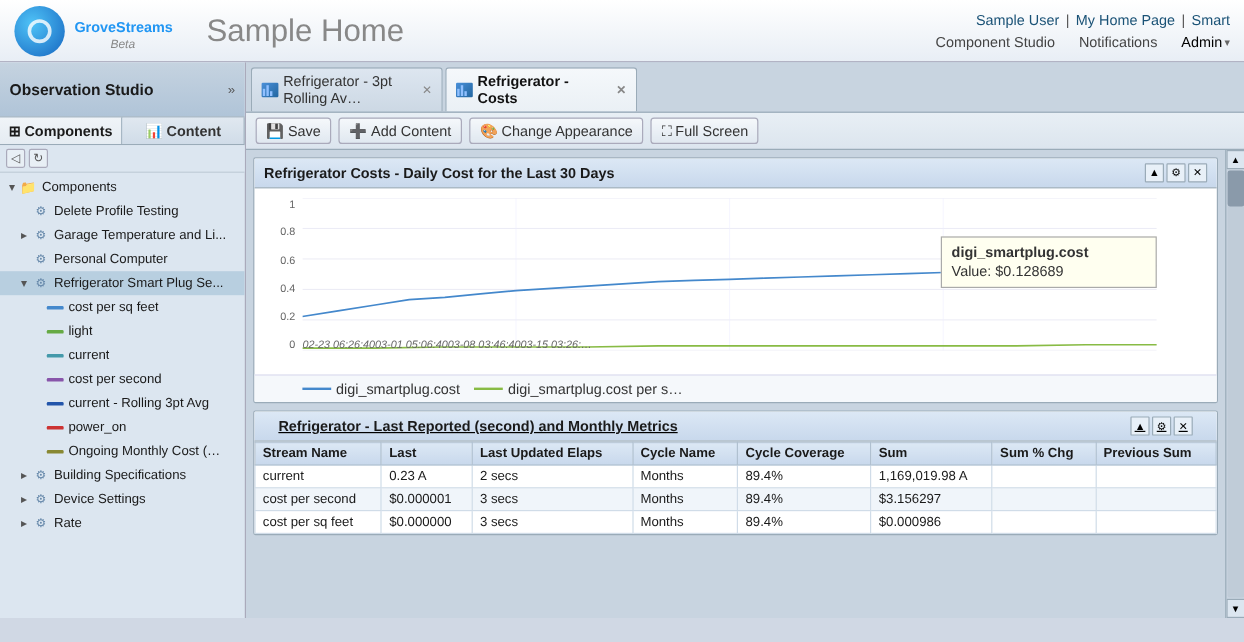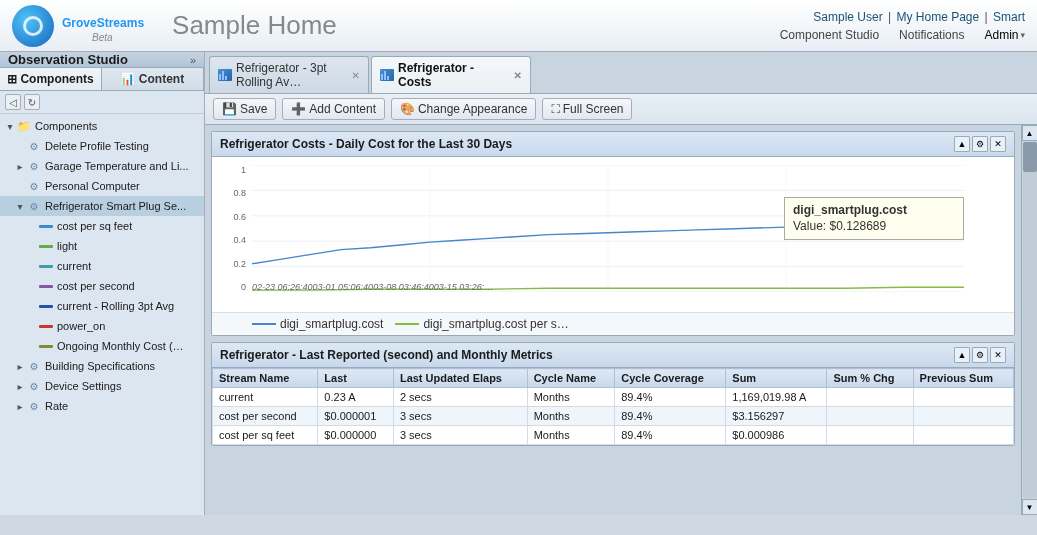--- a/index.html
+++ b/index.html
@@ -50,21 +50,21 @@
       min-width: 205px;
       background: #dce6f0;
       border-right: 1px solid #aab;
       display: flex;
       flex-direction: column;
       overflow: hidden;
     }
     #sidebar-header {
       background: linear-gradient(to bottom, #c5d3e0, #b0c4d8);
       border-bottom: 1px solid #9aabb8;
-      padding: 0 8px;
+      padding: 15px 8px;
       display: flex;
       align-items: center;
       justify-content: space-between;
     }
     #sidebar-title { font-weight: bold; font-size: 13px; color: #1a1a1a; }
     #sidebar-collapse { color: #555; cursor: pointer; font-size: 11px; }
     #sidebar-tabs { display: flex; border-bottom: 1px solid #9aabb8; }
     .sidebar-tab {
       flex: 1; padding: 4px 6px; text-align: center;
       background: linear-gradient(to bottom, #e0e8f0, #d0dce8);
@@ -182,22 +182,22 @@
     #table-panel {
       background: #fff;
       margin: 0 6px 6px 6px;
       border: 1px solid #9aabb8;
       border-radius: 2px;
       overflow: hidden;
     }
     #table-header {
       background: linear-gradient(to bottom, #dce8f5, #c8d8ec);
       border-bottom: 1px solid #9aabb8;
-      padding: 4px 8px;
-      display: flex; align-items: center; justify-content: space-between;
+      padding: 4px 20px;
+      display: flex; align-items: center; justify-content: space-between; text-decoration: underline;
     }
     #table-title { font-weight: bold; font-size: 12px; color: #1a1a1a; }
     #table-controls { display: flex; gap: 2px; }
     #data-table { width: 100%; border-collapse: collapse; }
     #data-table th {
       background: linear-gradient(to bottom, #dce8f5, #c8d8ec);
       border: 1px solid #b0c0d0;
       padding: 3px 6px; text-align: left;
       font-size: 11px; font-weight: bold; color: #1a1a1a;
     }

